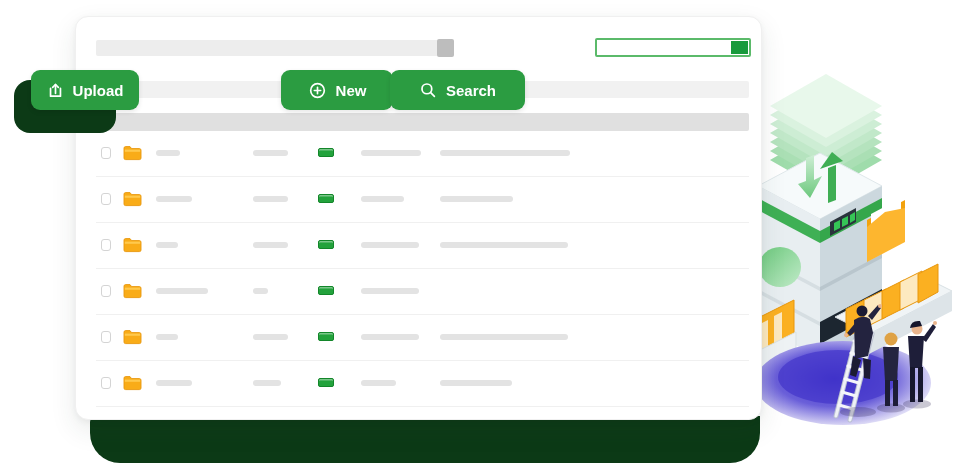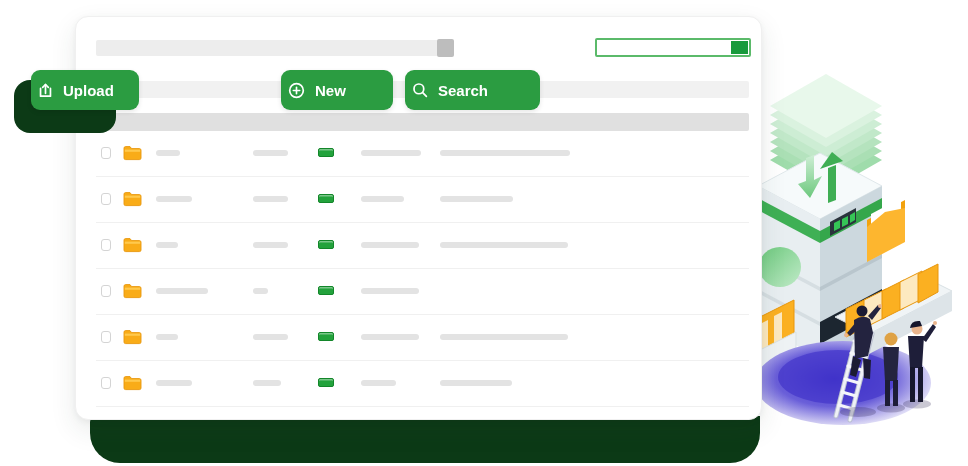--- a/index.html
+++ b/index.html
@@ -38,21 +38,21 @@
             border:1.6px solid #d4d4d4;border-radius:3px;box-sizing:border-box;}
   .trow .fold{position:absolute;left:27px;top:14px;width:19px;height:16px;}
   .trow .bar{position:absolute;top:19px;height:6px;border-radius:3px;background:var(--bar);}
   .trow .badge{position:absolute;left:222px;top:17px;width:16px;height:9px;border-radius:2px;
                background:var(--badge);border:1px solid var(--badge-border);box-sizing:border-box;
                box-shadow:inset 0 1.5px 0 rgba(255,255,255,.4);}
 
   
   .ushadow{position:absolute;left:14px;top:80px;width:102px;height:53px;
            background:var(--green-dark);border-radius:16px;}
-  .btn{position:absolute;top:70px;height:40px;display:flex;align-items:center;
+  .btn{position:absolute;top:70px;height:40px;display:flex;align-items:center;justify-content:center;
        gap:9px;background:var(--green);border:none;border-radius:9px;color:#fff;
        font-family:"Liberation Sans",sans-serif;font-size:15px;font-weight:700;cursor:pointer;
        box-shadow:0 2px 5px rgba(0,0,0,.10);}
   .btn svg{flex:0 0 auto;}
 </style>
 </head>
 <body>
 
 <div class="stage">
 
@@ -278,21 +278,21 @@
 
 
   <button class="btn" style="left:281px;width:112px">
     <svg width="19" height="19" viewBox="0 0 24 24" fill="none" stroke="#fff" stroke-width="2.1" stroke-linecap="round">
       <circle cx="12" cy="12" r="8.6"></circle>
         <path d="M12 8v8M8 12h8"></path>
     </svg>
     <span>New</span>
   </button>
 
-  <button class="btn" style="left:405px;width:135px">
+  <button class="btn" style="left:390px;width:135px">
     <svg width="18" height="18" viewBox="0 0 24 24" fill="none" stroke="#fff" stroke-width="2.3" stroke-linecap="round">
       <circle cx="10.5" cy="10.5" r="6.5"></circle>
         <path d="M15.6 15.6 20.5 20.5"></path>
     </svg>
     <span>Search</span>
   </button>
 
 
 </div>
 

